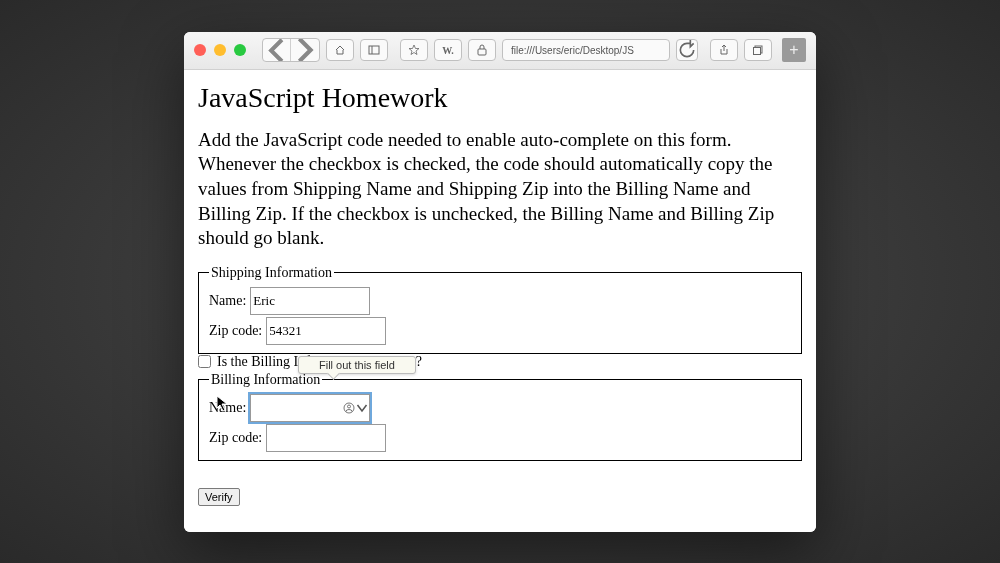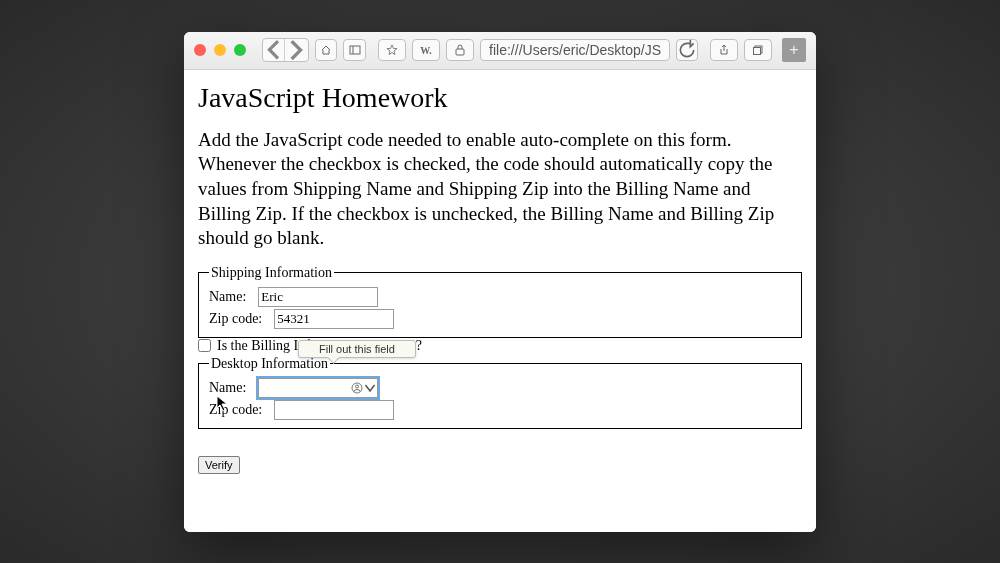--- a/index.html
+++ b/index.html
@@ -89,21 +89,21 @@
     }
     .url-bar {
       flex: 1;
       height: 22px;
       border: 1px solid #c0c0c0;
       border-radius: 4px;
       background: #fafafa;
       display: flex;
       align-items: center;
       padding: 0 8px;
-      font-size: 14px;
+      font-size: 10px;
       color: #555;
       white-space: nowrap;
       overflow: hidden;
     }
     .reload {
       width: 22px;
       height: 22px;
       border: 1px solid #c0c0c0;
       border-radius: 4px;
       background: #fafafa;
@@ -152,26 +152,26 @@
       padding: 4px 10px 8px 10px;
     }
     legend {
       font-size: 14px;
       padding: 0 2px;
     }
     .field-row {
       font-size: 14px;
       display: flex;
       align-items: center;
-      gap: 12px;
+      gap: 4px;
       margin-top: 2px;
     }
     .field-row input[type="text"] {
       border: 1px solid #999;
-      height: 20px;
+      height: 28px;
       width: 120px;
       padding: 0 2px;
       font-size: 13px;
       font-family: inherit;
     }
     .check-row {
       font-size: 14px;
       display: flex;
       align-items: center;
       gap: 6px;
@@ -339,21 +339,21 @@
       </div>
     </fieldset>
 
     <div class="check-row">
       <input type="checkbox" style="">
       <span>Is the Billing Information the Same?</span>
     </div>
 
     <div class="billing-wrap">
       <fieldset>
-        <legend>Desktop Information</legend>
+        <legend>Billing Information</legend>
         <div class="field-row" style="position:relative;">
           <span>Name:</span>
           <div class="input-wrap">
             <input type="text" class="focus-input" value="" style="">
             <span class="autofill-btn">
               <svg viewBox="0 0 12 12">
                   <circle cx="6" cy="6" r="5" stroke="currentColor" fill="none" stroke-width="0.8"></circle>
                   <circle cx="6" cy="4.5" r="1.5" stroke="currentColor" fill="none" stroke-width="0.8"></circle>
                   <path d="M3 9.5 a3 2 0 0 1 6 0" stroke="currentColor" fill="none" stroke-width="0.8"></path>
                 </svg>

